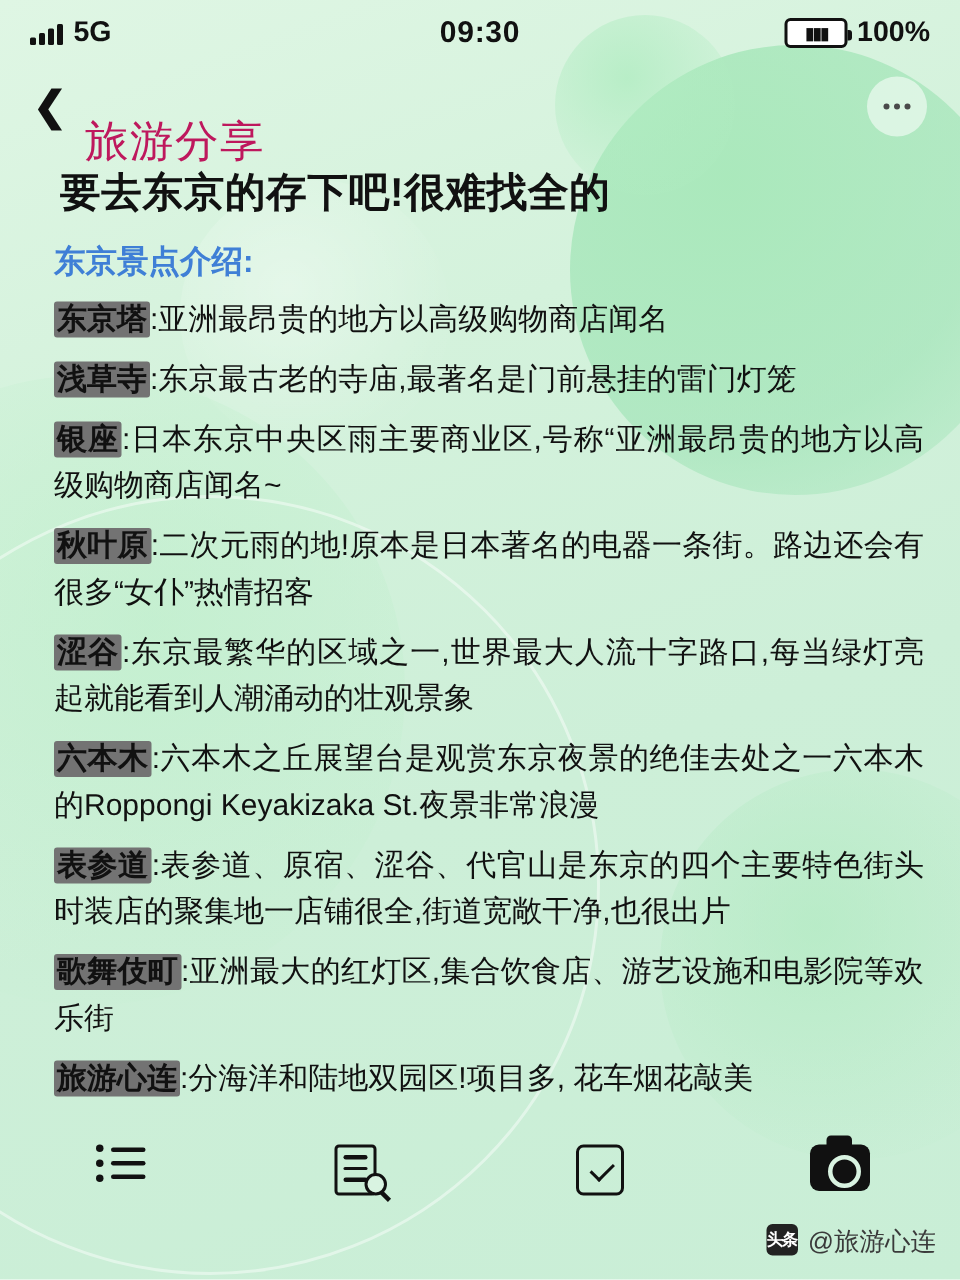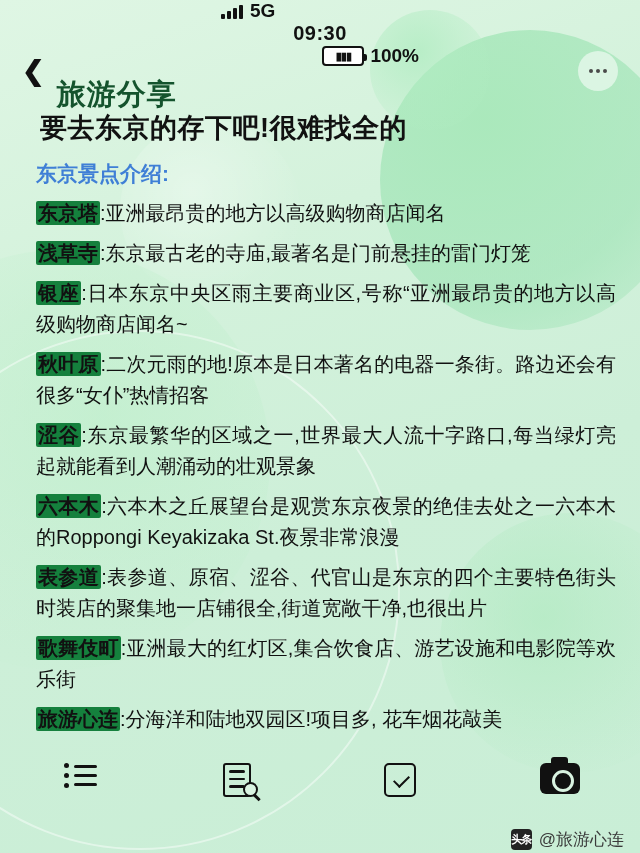--- a/index.html
+++ b/index.html
@@ -35,21 +35,20 @@
   .statusbar {
     position: relative;
     height: 44px;
     display: flex;
     align-items: center;
     padding: 0 20px;
     font-size: 19px;
     font-weight: bold;
     color: #111;
     z-index: 5;
-    flex-direction: column;
   }
   .sb-left { display: flex; align-items: center; gap: 7px; width: 33%; }
   .sb-center { width: 34%; text-align: center; font-size: 20px; letter-spacing: 0.5px;}
   .sb-right { width: 33%; display: flex; align-items: center; justify-content: flex-end; gap: 6px; }
   .signal { display: flex; align-items: flex-end; gap: 2px; height: 15px; }
   .signal i { display: block; width: 4px; background: #111; border-radius: 1px; }
   .signal i:nth-child(1) { height: 5px; }
   .signal i:nth-child(2) { height: 8px; }
   .signal i:nth-child(3) { height: 11px; }
   .signal i:nth-child(4) { height: 14px; }
@@ -71,21 +70,21 @@
     display: flex;
     align-items: center;
     padding: 0 22px;
     z-index: 5;
   }
   .back-chevron {
     font-size: 27px; color: #111; font-weight: 600; line-height: 1;
     margin-right: 12px; cursor: pointer;
   }
   .nav-title {
-    font-size: 29px; font-weight: bold; color: #14532d;
+    font-size: 29px; font-weight: normal; color: #be185d;
     letter-spacing: 1px;
     margin-top: 48px;
   }
   .more-btn {
     margin-left: auto;
     width: 40px; height: 40px; border-radius: 50%;
     background: rgba(255,255,255,0.55);
     display: flex; align-items: center; justify-content: center;
     gap: 3px; cursor: pointer;
   }
@@ -109,21 +108,21 @@
     margin: 0 0 10px 12px;
   }
   .entry {
     font-size: 20px;
     line-height: 1.55;
     color: #111;
     margin: 0 0 9px 12px;
     text-align: justify;
   }
   .hl {
-    background: #15803d;
+    background: #737373;
     font-weight: bold;
     padding: 1px 2px;
     border-radius: 2px;
   }
 
   
   .bottombar {
     position: absolute;
     left: 0; bottom: 0;
     width: 640px; height: 100px;
@@ -158,22 +157,22 @@
     content:""; position:absolute; left:11px; top:-6px; width:17px; height:7px;
     background:#111; border-radius:3px 3px 0 0;
   }
   .icon-camera:after {
     content:""; position:absolute; left:12px; top:7px; width:16px; height:16px;
     border-radius:50%; border:3px solid #d9f3e1;
   }
 
   .watermark {
     position: absolute;
-    right: 16px; bottom: 2px;
-    display: flex; align-items: center; gap: 7px;
+    right: 16px; bottom: 14px;
+    display: flex; gap: 7px;
     z-index: 7;
   }
   .wm-logo {
     width: 21px; height: 21px; border-radius: 4px; background: #222;
     color:#fff; font-size: 11px; font-weight: bold;
     display:flex; align-items:center; justify-content:center;
     letter-spacing: -1px;
   }
   .wm-text { font-size: 17px; color: #3a3a3a; }
 </style>

